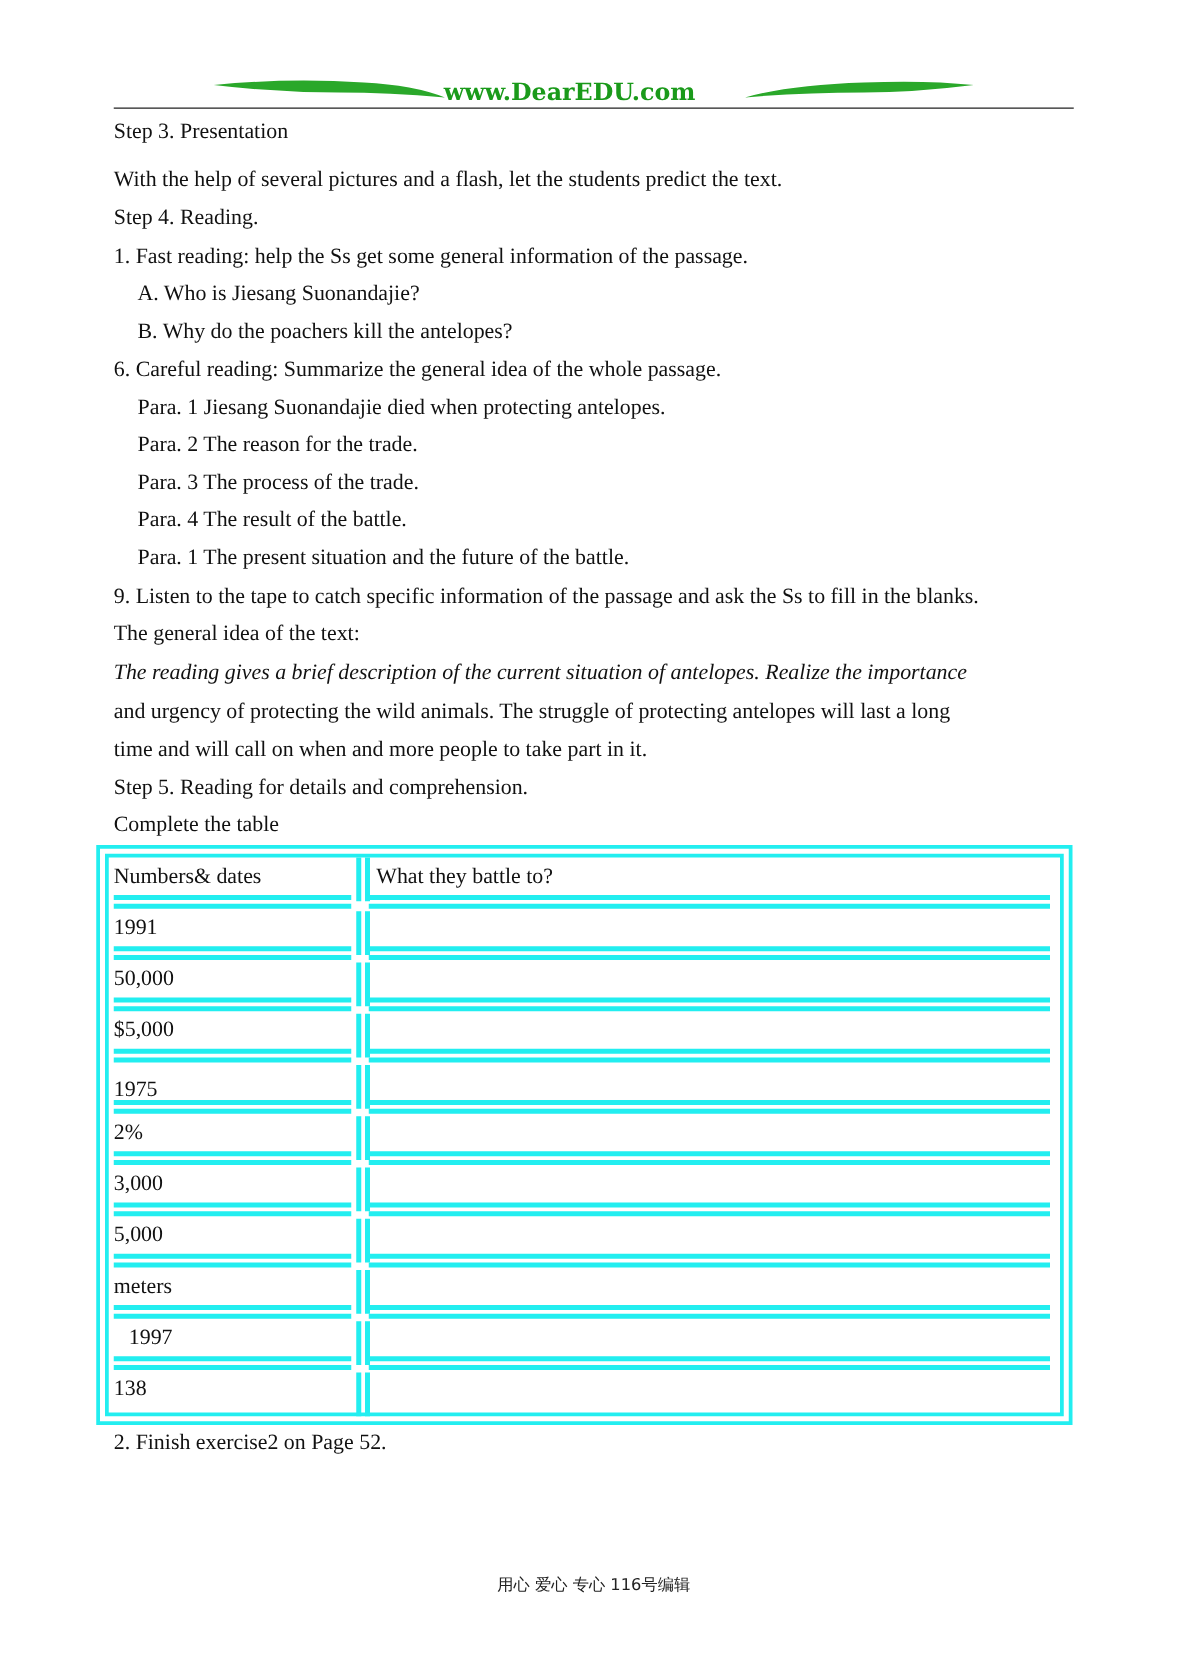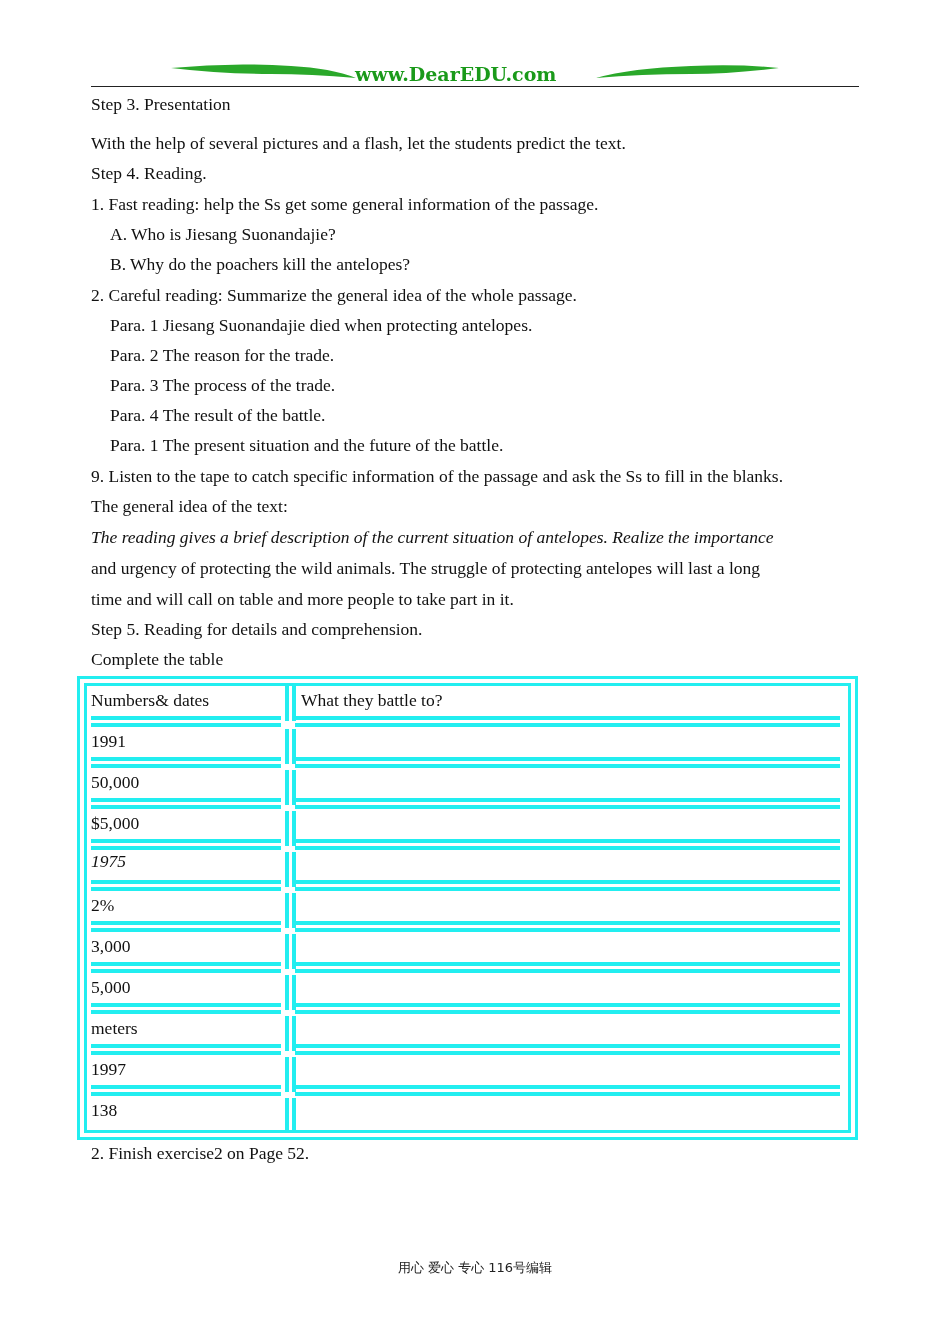--- a/index.html
+++ b/index.html
@@ -33,31 +33,31 @@
 <div class="logo-text">www.DearEDU.com</div>
 <div class="header-rule"></div>
 
 <div id="lines">
     <div class="line" style="top: 93px;">Step 3. Presentation</div>
     <div class="line" style="top: 132px;">With the help of several pictures and a flash, let the students predict the text.</div>
     <div class="line" style="top: 162px;">Step 4. Reading.</div>
     <div class="line" style="top: 193px;">1. Fast reading: help the Ss get some general information of the passage.</div>
     <div class="line indent" style="top: 223px;">A. Who is Jiesang Suonandajie?</div>
     <div class="line indent" style="top: 253px;">B. Why do the poachers kill the antelopes?</div>
-    <div class="line" style="top: 284px;">2. Careful reading: Summarize the general idea of the whole passage.</div>
+    <div class="line" style="top: 284px;">6. Careful reading: Summarize the general idea of the whole passage.</div>
     <div class="line indent" style="top: 314px;">Para. 1 Jiesang Suonandajie died when protecting antelopes.</div>
     <div class="line indent" style="top: 344px;">Para. 2 The reason for the trade.</div>
     <div class="line indent" style="top: 374px;">Para. 3 The process of the trade.</div>
     <div class="line indent" style="top: 404px;">Para. 4 The result of the battle.</div>
     <div class="line indent" style="top: 434px;">Para. 1 The present situation and the future of the battle.</div>
     <div class="line" style="top: 465px;">9. Listen to the tape to catch specific information of the passage and ask the Ss to fill in the blanks.</div>
     <div class="line" style="top: 495px;">The general idea of the text:</div>
     <div class="line" style="top: 526px; font-style: italic;">The reading gives a brief description of the current situation of antelopes. Realize the importance</div>
     <div class="line" style="top: 557px;">and urgency of protecting the wild animals. The struggle of protecting antelopes will last a long</div>
-    <div class="line" style="top: 588px;">time and will call on table and more people to take part in it.</div>
+    <div class="line" style="top: 588px;">time and will call on when and more people to take part in it.</div>
     <div class="line" style="top: 618px;">Step 5. Reading for details and comprehension.</div>
     <div class="line" style="top: 648px;">Complete the table</div>
   </div>
 
 <div class="table-wrap">
   <div class="outer1"></div>
   <div class="outer2"></div>
   <div id="table-cells">
       <div class="cell-text" style="top: 13px;">Numbers&amp; dates</div>
       <div class="cell-text" style="left: 224px; top: 13px;">What they battle to?</div>
@@ -84,21 +84,21 @@
       <div class="vline" style="background: rgb(34, 238, 240); left: 208px; top: 94px; height: 35px;"></div>
       <div class="vline" style="background: rgb(34, 238, 240); left: 215px; top: 94px; height: 35px;"></div>
       <div class="cell-text" style="top: 136px;">$5,000</div>
       <div class="cell-text" style="left: 224px; top: 136px;"></div>
       <div class="hline" style="background: rgb(34, 238, 240); left: 14px; width: 190px; top: 163px;"></div>
       <div class="hline" style="background: rgb(34, 238, 240); left: 14px; width: 190px; top: 170px;"></div>
       <div class="hline" style="background: rgb(34, 238, 240); left: 218px; width: 545px; top: 163px;"></div>
       <div class="hline" style="background: rgb(34, 238, 240); left: 218px; width: 545px; top: 170px;"></div>
       <div class="vline" style="background: rgb(34, 238, 240); left: 208px; top: 135px; height: 35px;"></div>
       <div class="vline" style="background: rgb(34, 238, 240); left: 215px; top: 135px; height: 35px;"></div>
-      <div class="cell-text" style="top: 174px; font-style: italic;">1975</div>
+      <div class="cell-text" style="top: 184px;">1975</div>
       <div class="cell-text" style="left: 224px; top: 177px;"></div>
       <div class="hline" style="background: rgb(34, 238, 240); left: 14px; width: 190px; top: 204px;"></div>
       <div class="hline" style="background: rgb(34, 238, 240); left: 14px; width: 190px; top: 211px;"></div>
       <div class="hline" style="background: rgb(34, 238, 240); left: 218px; width: 545px; top: 204px;"></div>
       <div class="hline" style="background: rgb(34, 238, 240); left: 218px; width: 545px; top: 211px;"></div>
       <div class="vline" style="background: rgb(34, 238, 240); left: 208px; top: 176px; height: 35px;"></div>
       <div class="vline" style="background: rgb(34, 238, 240); left: 215px; top: 176px; height: 35px;"></div>
       <div class="cell-text" style="top: 218px;">2%</div>
       <div class="cell-text" style="left: 224px; top: 218px;"></div>
       <div class="hline" style="background: rgb(34, 238, 240); left: 14px; width: 190px; top: 245px;"></div>
@@ -124,21 +124,21 @@
       <div class="vline" style="background: rgb(34, 238, 240); left: 208px; top: 299px; height: 35px;"></div>
       <div class="vline" style="background: rgb(34, 238, 240); left: 215px; top: 299px; height: 35px;"></div>
       <div class="cell-text" style="top: 341px;">meters</div>
       <div class="cell-text" style="left: 224px; top: 341px;"></div>
       <div class="hline" style="background: rgb(34, 238, 240); left: 14px; width: 190px; top: 368px;"></div>
       <div class="hline" style="background: rgb(34, 238, 240); left: 14px; width: 190px; top: 375px;"></div>
       <div class="hline" style="background: rgb(34, 238, 240); left: 218px; width: 545px; top: 368px;"></div>
       <div class="hline" style="background: rgb(34, 238, 240); left: 218px; width: 545px; top: 375px;"></div>
       <div class="vline" style="background: rgb(34, 238, 240); left: 208px; top: 340px; height: 35px;"></div>
       <div class="vline" style="background: rgb(34, 238, 240); left: 215px; top: 340px; height: 35px;"></div>
-      <div class="cell-text" style="top: 382px;">1997</div>
+      <div class="cell-text" style="top: 382px; margin-left: 12px;">1997</div>
       <div class="cell-text" style="left: 224px; top: 382px;"></div>
       <div class="hline" style="background: rgb(34, 238, 240); left: 14px; width: 190px; top: 409px;"></div>
       <div class="hline" style="background: rgb(34, 238, 240); left: 14px; width: 190px; top: 416px;"></div>
       <div class="hline" style="background: rgb(34, 238, 240); left: 218px; width: 545px; top: 409px;"></div>
       <div class="hline" style="background: rgb(34, 238, 240); left: 218px; width: 545px; top: 416px;"></div>
       <div class="vline" style="background: rgb(34, 238, 240); left: 208px; top: 381px; height: 35px;"></div>
       <div class="vline" style="background: rgb(34, 238, 240); left: 215px; top: 381px; height: 35px;"></div>
       <div class="cell-text" style="top: 423px;">138</div>
       <div class="cell-text" style="left: 224px; top: 423px;"></div>
       <div class="vline" style="background: rgb(34, 238, 240); left: 208px; top: 422px; height: 35px;"></div>

